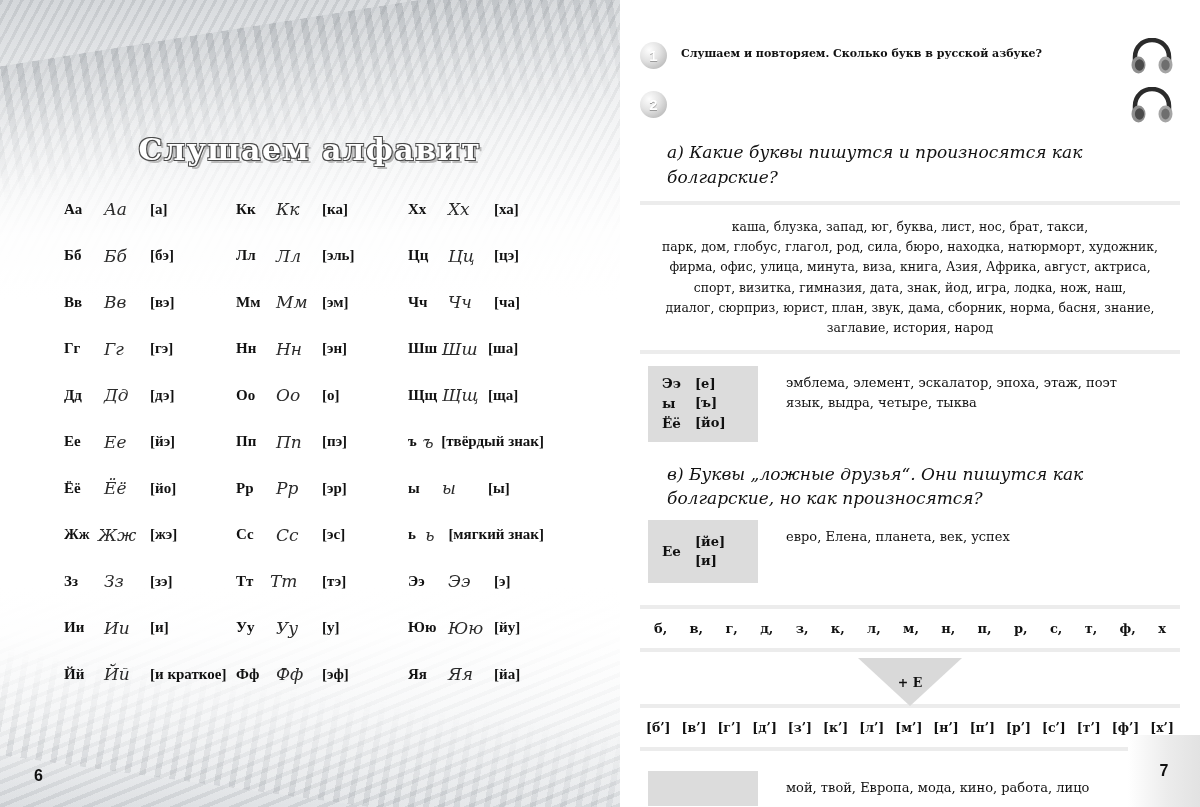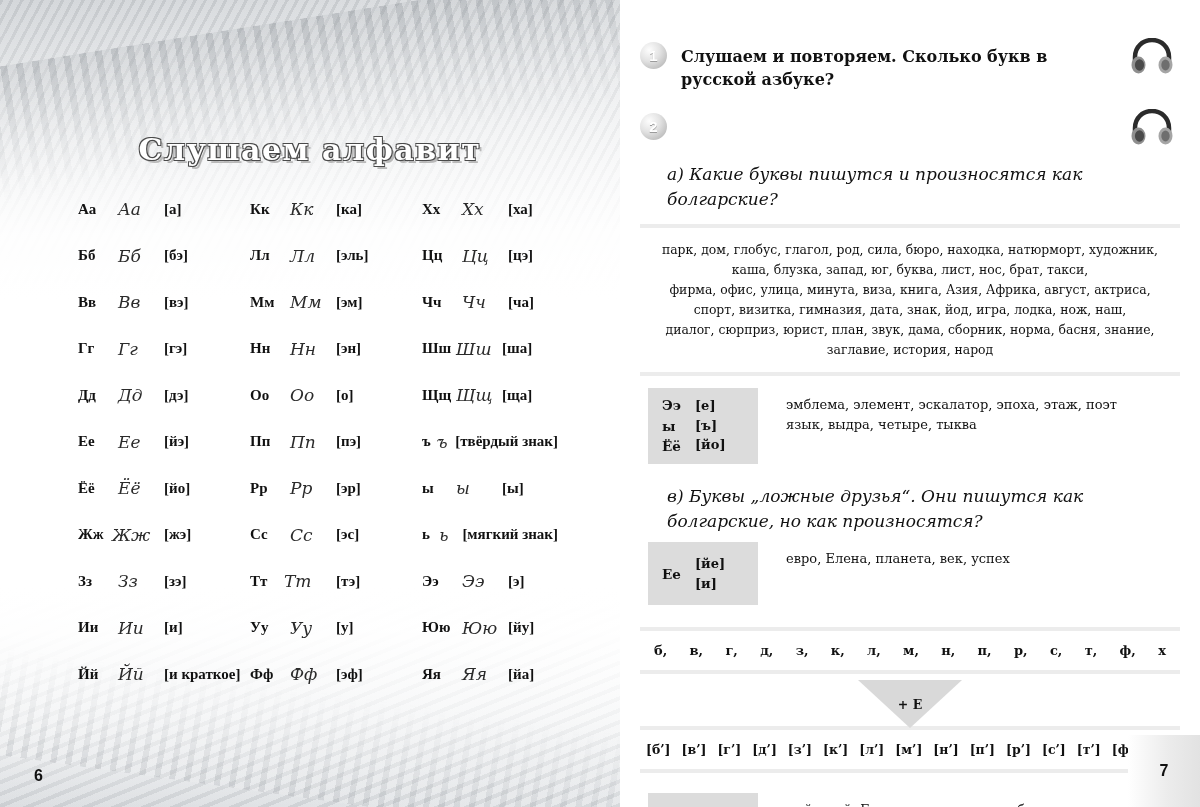--- a/index.html
+++ b/index.html
@@ -83,21 +83,21 @@
     letter-spacing: 1.5px;
     color: #ffffff;
     text-shadow:
       -1px -1px 0 #4a4a4a,  1px -1px 0 #4a4a4a,
       -1px  1px 0 #4a4a4a,  1px  1px 0 #4a4a4a,
        3px  3px 0 #b9b9b9;
   }
 
   .alpha-grid {
     position: absolute;
-    left: 78px; top: 186px;
+    left: 64px; top: 186px;
     width: 480px;
     display: grid;
     grid-template-columns: 172px 172px 136px;
     row-gap: 16px;
   }
   .alpha-col { display: flex; flex-direction: column; }
   .alpha-row {
     height: 46.5px;
     display: flex;
     align-items: center;
@@ -145,21 +145,21 @@
     background: radial-gradient(circle at 34% 30%, #fdfdfd 0%, #e3e3e3 42%, #c2c2c2 75%, #ababab 100%);
     color: #ffffff;
     font-family: "Liberation Sans", sans-serif;
     font-size: 15px;
     font-weight: bold;
     display: flex; align-items: center; justify-content: center;
     text-shadow: 0 1px 0 #9b9b9b;
     margin-right: 14px;
   }
   .ex-text {
-    font-size: 16px;
+    font-size: 11px;
     font-weight: bold;
     line-height: 1.42;
     padding-top: 4px;
     max-width: 420px;
   }
   .headphones { position: absolute; right: 6px; top: -4px; }
 
   .sub-q {
     font-size: 17px;
     line-height: 1.45;
@@ -467,22 +467,22 @@
             <ellipse cx="9.5" cy="27" rx="4.6" ry="5.8" fill="#4a4a4a"></ellipse>
             <ellipse cx="35.5" cy="27" rx="7" ry="8.5" fill="#a5a5a5"></ellipse>
             <ellipse cx="35.5" cy="27" rx="4.2" ry="5.4" fill="#6e6e6e"></ellipse>
           </svg>
         </div>
       </div>
 
       <div class="sub-q" style="margin-top:22px;">а) Какие буквы пишутся и произносятся как болгарские?</div>
       <div class="rule"></div>
       <div class="wordlist">
+        <div>каша, блузка, запад, юг, буква, лист, нос, брат, такси,</div>
         <div>парк, дом, глобус, глагол, род, сила, бюро, находка, натюрморт, художник,</div>
-        <div>каша, блузка, запад, юг, буква, лист, нос, брат, такси,</div>
         <div>фирма, офис, улица, минута, виза, книга, Азия, Африка, август, актриса,</div>
         <div>спорт, визитка, гимназия, дата, знак, йод, игра, лодка, нож, наш,</div>
         <div>диалог, сюрприз, юрист, план, звук, дама, сборник, норма, басня, знание,</div>
         <div>заглавие, история, народ</div>
       </div>
       <div class="rule"></div>
 
       <div class="letterblock">
         <div class="lb-key">
           <div class="lb-letters">

